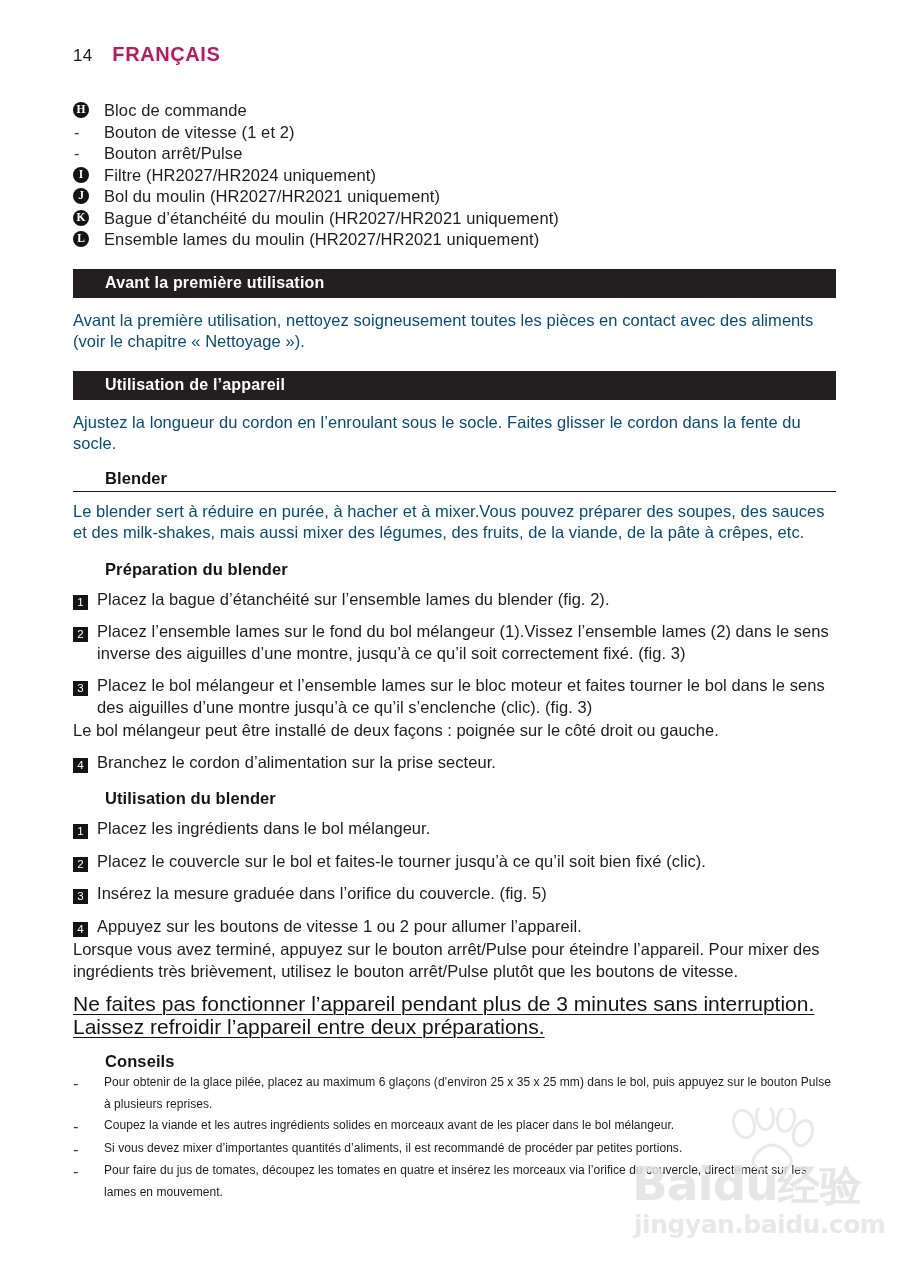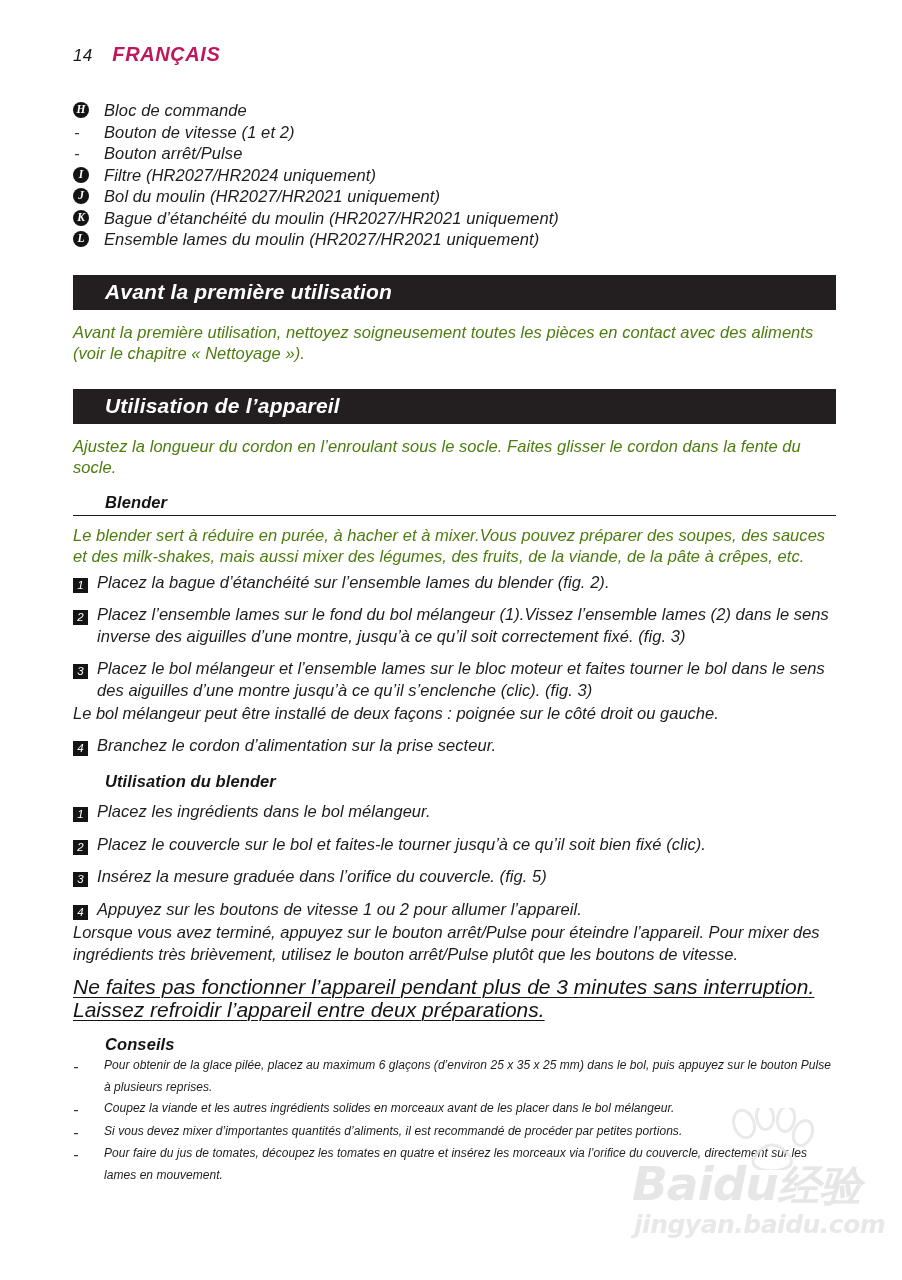--- a/index.html
+++ b/index.html
@@ -15,21 +15,20 @@
     position: relative;
     overflow: hidden;
   }
 
   .page {
     position: relative;
     width: 902px;
     height: 1268px;
     box-sizing: border-box;
     padding: 4px;
-    font-style: italic;
   }
 
   
   .page-header {
     position: absolute;
     top: 43px;
     left: 73px;
     display: flex;
     align-items: baseline;
     gap: 20px;
@@ -98,35 +97,35 @@
   .part-text {
     font-size: 16.5px;
     color: #1d1d1d;
     letter-spacing: 0.1px;
   }
 
   
   .banner {
     background: #231f20;
     color: #ffffff;
-    font-size: 21px;
+    font-size: 16px;
     font-weight: 700;
     padding: 5px 0 6px 32px;
-    margin: 24px 0 12px 0;
+    margin: 18px 0 12px 0;
     letter-spacing: 0.2px;
     width: 763px;
     box-sizing: border-box;
   }
 
   
   p.body {
     margin: 0 0 4px 0;
     font-size: 16.5px;
     line-height: 21.5px;
-    color: #4d7c0f;
+    color: #0c4a6e;
     letter-spacing: 0.05px;
   }
 
   
   .sub-head-ruled {
     margin: 14px 0 0 0;
     padding-left: 32px;
     font-size: 16.5px;
     font-weight: 700;
     color: #151515;
@@ -340,20 +339,21 @@
     <div class="banner">Avant la première utilisation</div>
     <p class="body">Avant la première utilisation, nettoyez soigneusement toutes les pièces en contact avec des aliments (voir le chapitre « Nettoyage »).</p>
 
     <div class="banner">Utilisation de l’appareil</div>
     <p class="body">Ajustez la longueur du cordon en l’enroulant sous le socle. Faites glisser le cordon dans la fente du socle.</p>
 
     <div class="sub-head-ruled">Blender</div>
     <hr class="head-rule">
     <p class="body">Le blender sert à réduire en purée, à hacher et à mixer.Vous pouvez préparer des soupes, des sauces et des milk-shakes, mais aussi mixer des légumes, des fruits, de la viande, de la pâte à crêpes, etc.</p>
 
+    <div class="sub-head">Préparation du blender</div>
 
     <div class="step">
       <span class="step-num-cell">
         <span class="square-num">1</span>
       </span>
       <span class="step-text">Placez la bague d’étanchéité sur l’ensemble lames du blender (fig. 2).</span>
     </div>
 
     <div class="step">
       <span class="step-num-cell">

